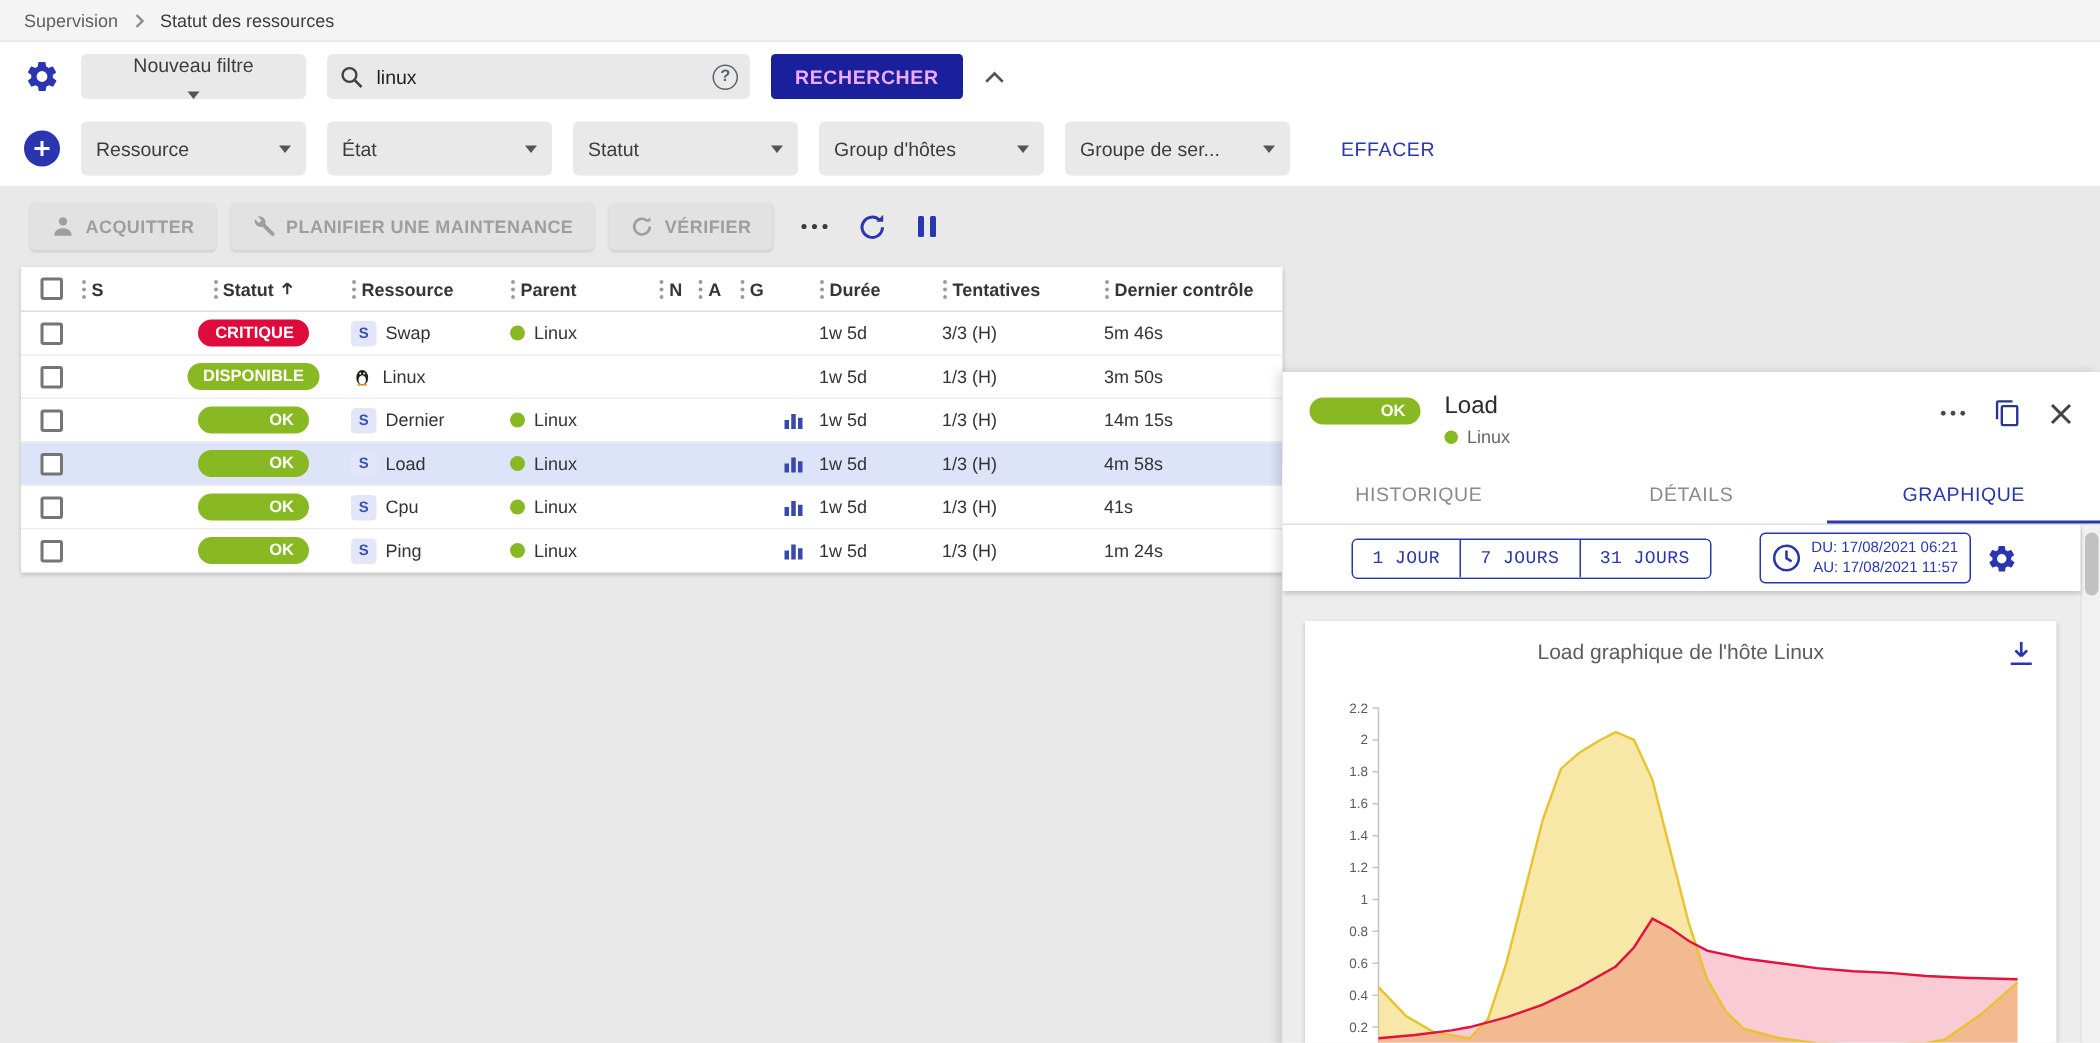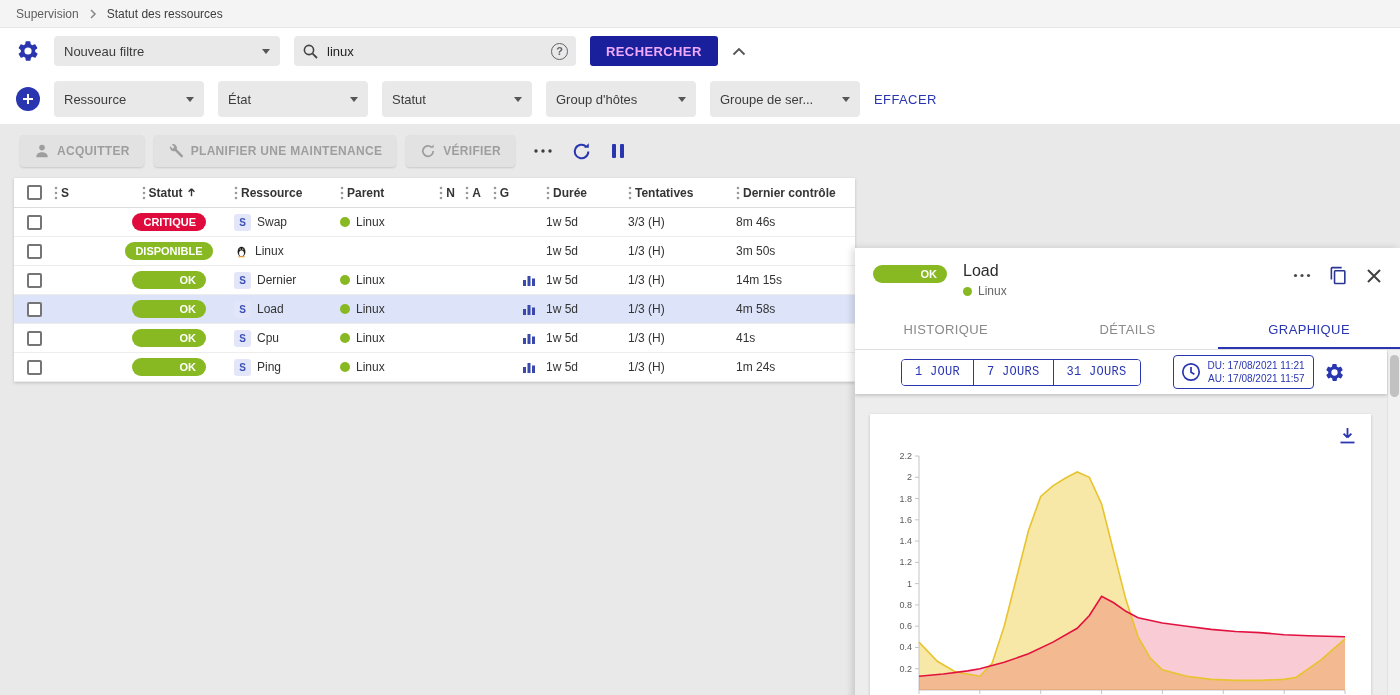--- a/index.html
+++ b/index.html
@@ -17,32 +17,32 @@
   
   .breadcrumb-bar{height:28px;background:#f4f4f4;display:flex;align-items:center;gap:10px;padding-left:16px;font-size:12px;color:#5f5f5f;border-bottom:1px solid #e6e6e6;}
   .breadcrumb-bar .crumb-page{color:#3c3c3c;}
 
   
   .filter-row1{height:46px;background:#fff;display:flex;align-items:center;gap:14px;padding-left:16px;}
   .icon-btn{display:flex;align-items:center;justify-content:center;cursor:pointer;background:none;border:none;}
   .gselect{height:30px;background:#e9e9e9;border-radius:4px;display:flex;align-items:center;padding:0 10px;font-size:13px;color:#3c3c3c;gap:8px;cursor:pointer;}
   .gselect .gsel-label{flex:1;white-space:nowrap;overflow:hidden;}
   .caret{width:0;height:0;border-left:4px solid transparent;border-right:4px solid transparent;border-top:5px solid #555;flex:none;}
-  .saved-filter{width:226px;}
+  .saved-filter{width:150px;flex-direction:column;}
   .search-box{width:282px;height:30px;background:#e9e9e9;border-radius:4px;display:flex;align-items:center;padding:0 8px;gap:8px;}
   .search-box input{flex:1;border:none;background:transparent;font-size:13px;color:#222;outline:none;font-family:inherit;}
   .help-circle{width:17px;height:17px;border:1.5px solid #5f6368;border-radius:50%;color:#5f6368;font-size:11px;font-weight:bold;display:flex;align-items:center;justify-content:center;flex:none;}
   .search-btn{height:30px;background:var(--btnblue);color:#f0abfc;border:none;border-radius:3px;font-size:13px;font-weight:bold;letter-spacing:.4px;padding:0 16px;cursor:pointer;font-family:inherit;}
 
   
   .filter-row2{height:50px;background:#fff;display:flex;align-items:center;gap:14px;padding-left:16px;}
   .plus-btn{width:24px;height:24px;border-radius:50%;background:var(--accent);display:flex;align-items:center;justify-content:center;flex:none;cursor:pointer;}
   .crit-wrap{display:flex;gap:14px;}
   .crit-wrap .gselect{height:36px;width:150px;}
-  .clear-link{color:var(--accent);font-size:13px;letter-spacing:.4px;cursor:pointer;background:none;border:none;font-family:inherit;}
+  .clear-link{color:var(--accent);font-size:13px;letter-spacing:.4px;margin-left:20px;cursor:pointer;background:none;border:none;font-family:inherit;}
 
   
   .content{position:relative;height:571px;background:var(--gray-bg);}
   .left-col{width:855px;}
   .toolbar{display:flex;align-items:center;gap:10px;padding:11px 0 11px 20px;}
   .tb-btn{height:32px;background:#e2e2e2;border:none;border-radius:4px;color:#9e9e9e;font-size:12px;font-weight:bold;letter-spacing:.3px;display:flex;align-items:center;gap:7px;padding:0 14px;box-shadow:0 1px 2px rgba(0,0,0,.14);font-family:inherit;}
   .tb-icon-btn{background:none;border:none;display:flex;align-items:center;justify-content:center;margin-left:8px;cursor:pointer;}
 
   .table-card{margin-left:14px;width:841px;background:#fff;box-shadow:0 1px 3px rgba(0,0,0,.18);}
   .grid{display:grid;grid-template-columns:36px 54px 126px 106px 98px 26px 26px 30px 26px 82px 108px auto;align-items:center;}
@@ -345,21 +345,21 @@
             <div class="cell col-parent">
               <span class="gdot"></span>
               <span>Linux</span>
             </div>
             <div class="cell col-n"></div>
             <div class="cell col-a"></div>
             <div class="cell col-g"></div>
             <div class="cell col-graph center"></div>
             <div class="cell col-duration">1w 5d</div>
             <div class="cell col-tries">3/3 (H)</div>
-            <div class="cell col-last">8m 46s</div>
+            <div class="cell col-last">5m 46s</div>
           </div>
           <div class="trow grid">
             <div class="cell col-check">
               <span class="checkbox"></span>
             </div>
             <div class="cell col-s"></div>
             <div class="cell col-status">
               <span class="pill" style="background:#88b922">DISPONIBLE</span>
             </div>
             <div class="cell col-resource">
@@ -562,34 +562,35 @@
             <button class="range-btn">31 JOURS</button>
           </div>
         <div class="date-box">
           <span>
             <svg width="22" height="22" viewBox="0 0 22 22">
                 <circle cx="11" cy="11" r="8.2" stroke="#2936b0" stroke-width="1.7" fill="none"></circle>
                 <path d="M11 6v5.2l3.4 2" stroke="#2936b0" stroke-width="1.7" fill="none"></path>
               </svg>
           </span>
           <div class="date-lines">
-            <div>DU: 17/08/2021 11:21</div>
+            <div>DU: 17/08/2021 06:21</div>
             <div>AU: 17/08/2021 11:57</div>
           </div>
         </div>
         <button class="icon-btn time-gear">
           <span>
             <svg width="21" height="21" viewBox="0 0 24 24">
                 <path fill="#2936b0" d="M19.14 12.94c.04-.3.06-.61.06-.94s-.02-.64-.07-.94l2.03-1.58a.5.5 0 0 0 .12-.64l-1.92-3.32a.5.5 0 0 0-.61-.22l-2.39.96a7.03 7.03 0 0 0-1.62-.94l-.36-2.54a.5.5 0 0 0-.5-.42h-3.84a.5.5 0 0 0-.5.42l-.36 2.54c-.59.24-1.13.57-1.62.94l-2.39-.96a.5.5 0 0 0-.61.22L2.74 8.84a.5.5 0 0 0 .12.64l2.03 1.58c-.05.3-.07.63-.07.94s.02.64.07.94l-2.03 1.58a.5.5 0 0 0-.12.64l1.92 3.32c.14.24.42.34.68.24l2.39-.96c.5.38 1.03.7 1.62.94l.36 2.54c.04.24.25.42.5.42h3.84c.25 0 .46-.18.5-.42l.36-2.54c.59-.24 1.13-.56 1.62-.94l2.39.96c.26.1.54 0 .68-.24l1.92-3.32a.5.5 0 0 0-.12-.64l-2.03-1.58zM12 15.6A3.6 3.6 0 1 1 12 8.4a3.6 3.6 0 0 1 0 7.2z"></path>
               </svg>
           </span>
         </button>
       </div>
 
       <div class="chart-card">
+        <div class="chart-title">Load graphique de l'hôte Linux</div>
         <button class="dl-btn">
           <svg width="19" height="19" viewBox="0 0 19 19">
               <path d="M9.5 2v9.5M9.5 11.5L5.6 7.6M9.5 11.5l3.9-3.9" stroke="#2936b0" stroke-width="1.8" fill="none"></path>
               <path d="M2.5 16.5h14" stroke="#2936b0" stroke-width="1.8"></path>
             </svg>
         </button>
         <svg id="chart-svg" viewBox="0 0 480 270" width="480" height="270">
             <line x1="38" y1="10" x2="38" y2="244" stroke="#c4c4c4" stroke-width="1"></line>
             <line x1="38" y1="244" x2="464" y2="244" stroke="#c4c4c4" stroke-width="1"></line>
             <line x1="34" y1="222.72727272727272" x2="38" y2="222.72727272727272" stroke="#c4c4c4"></line>

